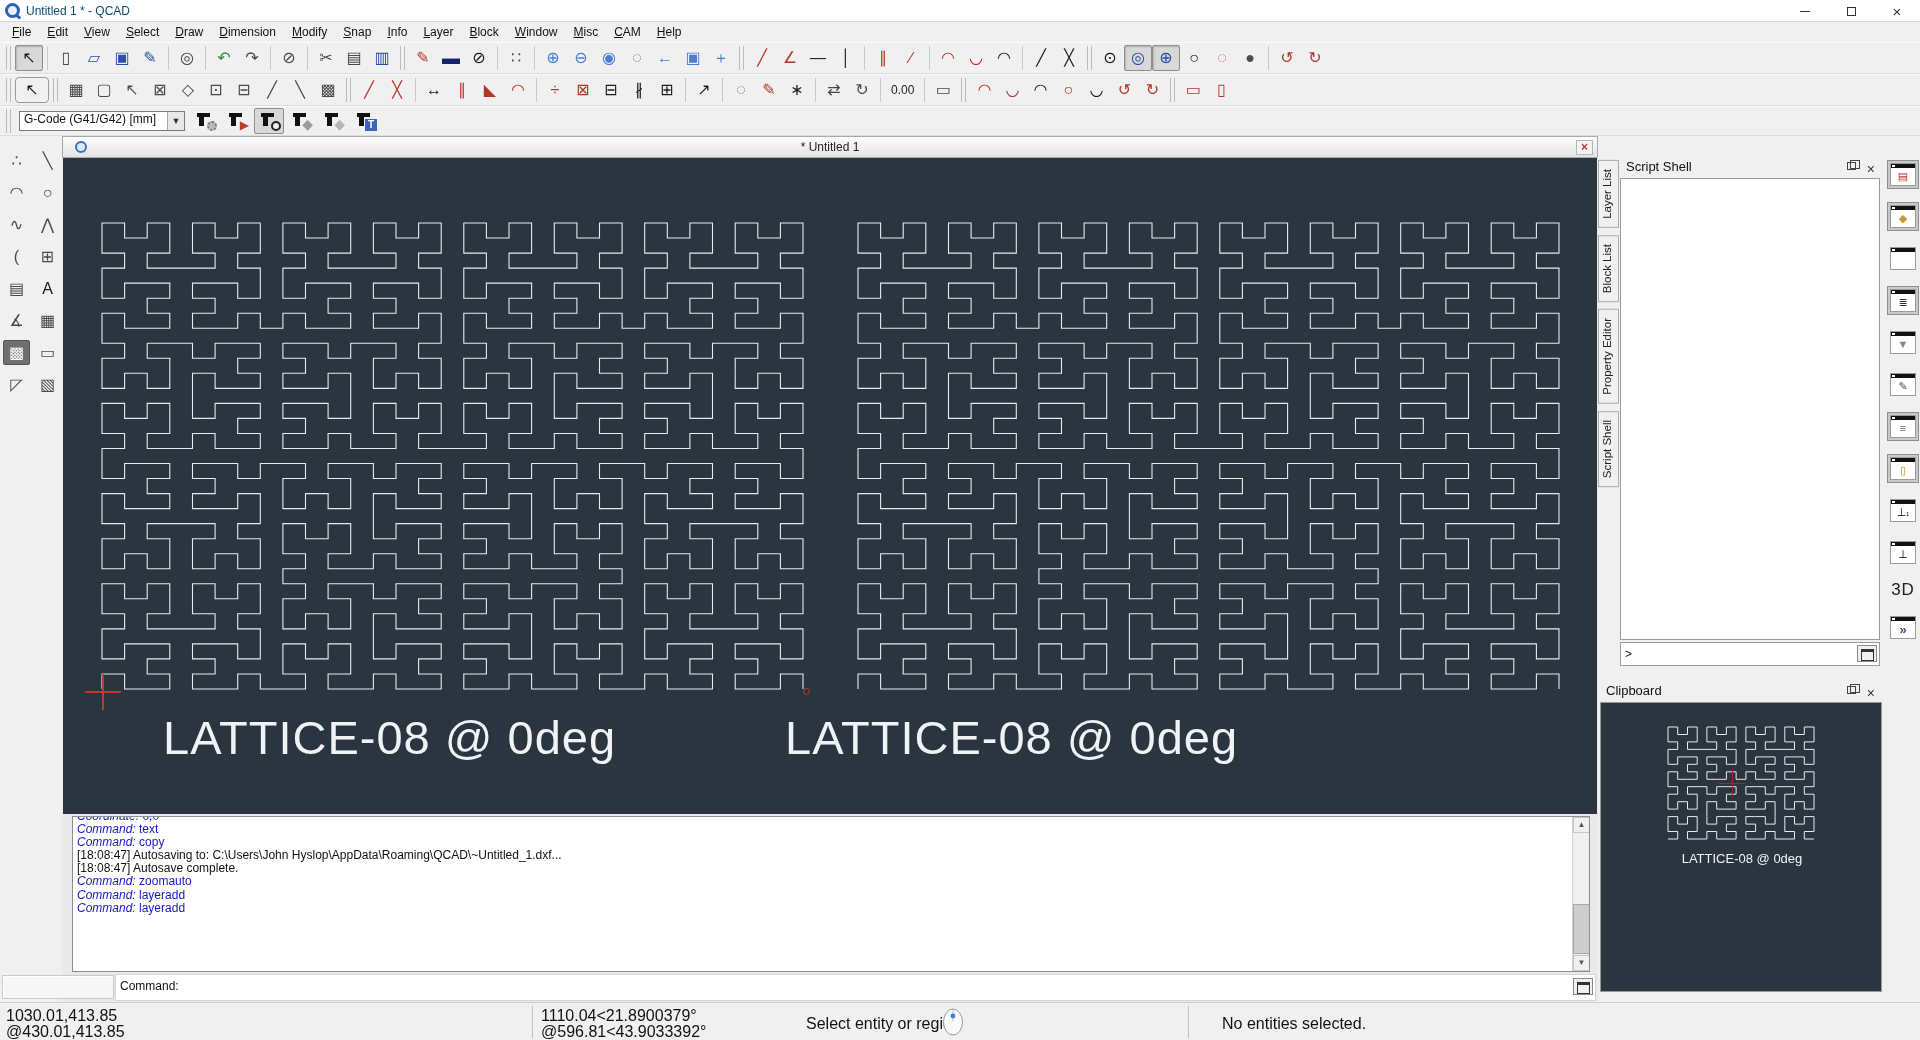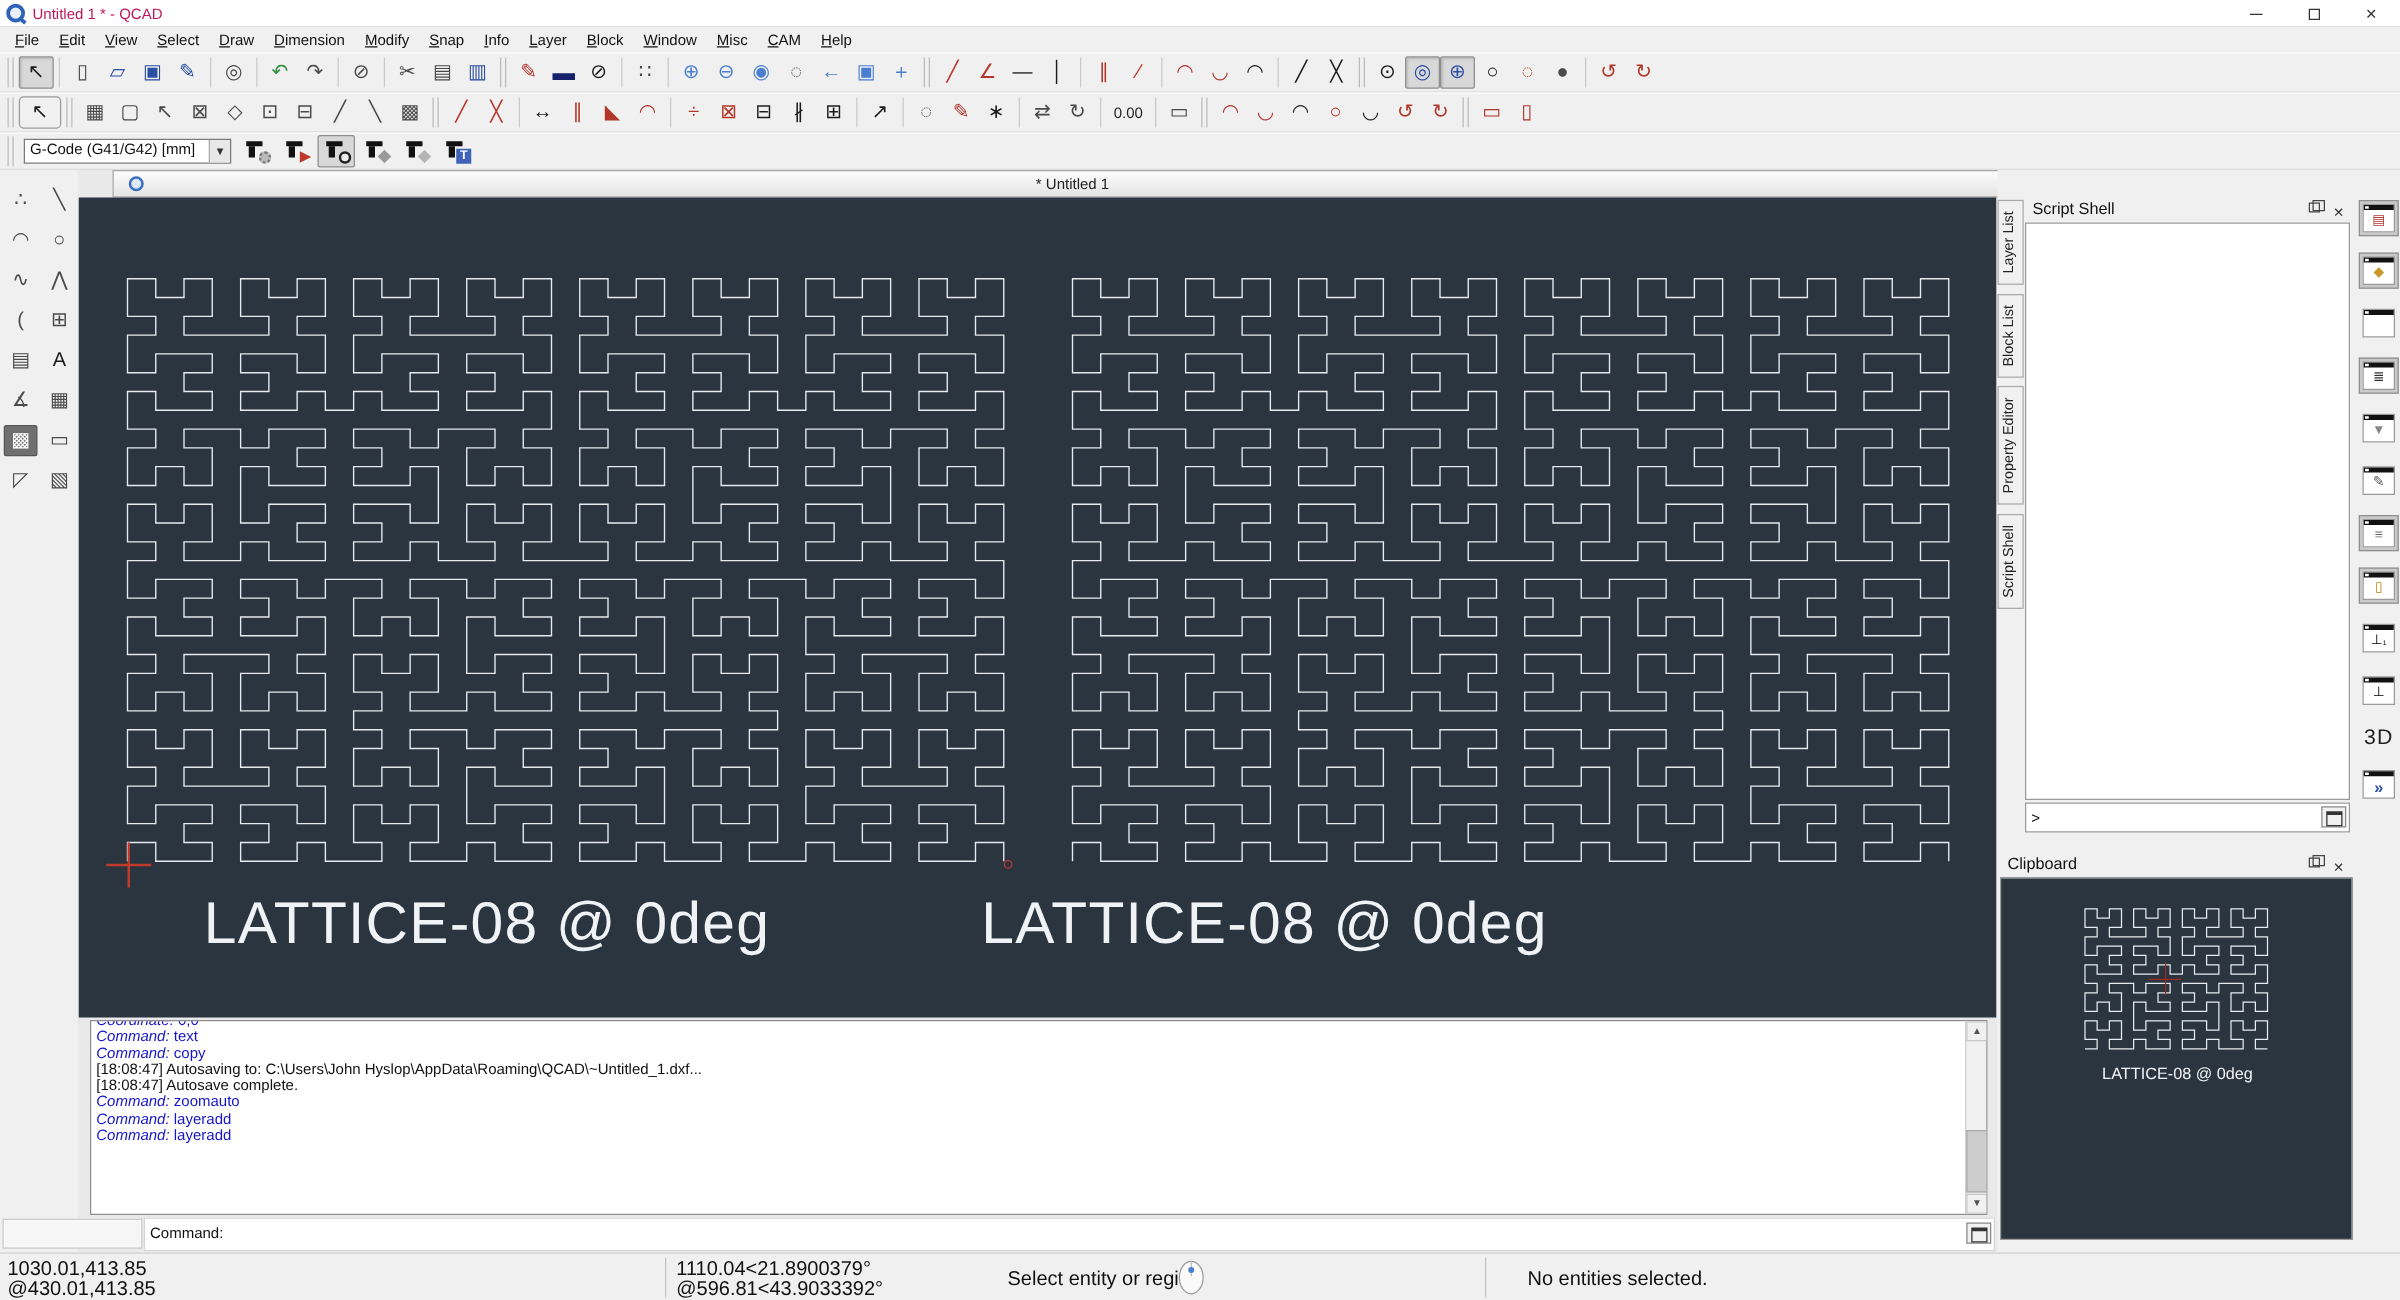--- a/index.html
+++ b/index.html
@@ -7,21 +7,21 @@
     font-family:"Liberation Sans", sans-serif; font-size:12px; color:#111; }
   #app { position:relative; width:1920px; height:1040px; }
 
   
   #titlebar { position:absolute; left:0; top:0; width:1920px; height:22px; background:#ffffff;
     border-bottom:1px solid #d9d9d9; }
   #appicon { position:absolute; left:5px; top:3px; width:15px; height:15px; border:3px solid #2d63b8;
     border-radius:50%; background:#eaf0fa; }
   #appicon:after { content:""; position:absolute; right:-4px; bottom:-3px; width:6px; height:3px;
     background:#2d63b8; transform:rotate(40deg); }
-  #wintitle { position:absolute; left:26px; top:4px; font-size:12px; color:#be185d; }
+  #wintitle { position:absolute; left:26px; top:4px; font-size:12px; color:#0c4a6e; }
   .winbtns { position:absolute; right:0; top:0; height:22px; display:flex; }
   .wbtn { width:46px; height:22px; display:flex; align-items:center; justify-content:center; color:#333; }
   .wbtn .mini { width:10px; height:1px; background:#333; }
   .wbtn .maxi { width:9px; height:9px; border:1px solid #333; }
   .wbtn.close { font-size:15px; }
 
   
   #menubar { position:absolute; left:0; top:22px; width:1920px; height:20px; background:#f0f0f0;
     display:flex; align-items:center; padding-left:4px; }
   .menu-item { display:inline-block; padding:2px 8px; font-size:12px; color:#111; }
@@ -70,21 +70,21 @@
     display:grid; grid-template-columns:27px 27px; gap:7px 4px; padding:12px 0 0 3px; align-content:start; }
   .pbtn { width:27px; height:25px; display:flex; align-items:center; justify-content:center;
     border:1px solid transparent; border-radius:2px; }
   .pbtn.active { background:#6f6f6f; border-color:#555; }
   .pbtn.active .gly { color:#fff; }
 
   
   #mdi { position:absolute; left:62px; top:136px; width:1536px; height:866px; background:#e9e9e9; }
   #subtitle { position:absolute; left:0; top:0; width:1536px; height:22px;
     background:linear-gradient(#fdfdfd,#e3e3e3); border:1px solid #aaa; text-align:center;
-    font-size:12px; line-height:21px; color:#222;margin-left:28px; }
+    font-size:12px; line-height:21px; color:#222; }
   .subicon { position:absolute; left:12px; top:4px; width:12px; height:12px; border:2px solid #3a6fc0;
     border-radius:50%; background:#dce8fb; }
   #subclose { position:absolute; right:4px; top:3px; width:17px; height:15px; border:1px solid #b5b5b5;
     background:#f3f3f3; color:#c0392b; font-weight:bold; font-size:12px; line-height:13px; text-align:center; }
   #canvas { position:absolute; left:1px; top:22px; width:1534px; height:656px; background:#2A3540; overflow:hidden; }
   #canvas svg polyline { fill:none; stroke:#e6ebef; stroke-width:1.1; }
   #lat-left  { position:absolute; left:36px; top:62px; }
   #lat-right { position:absolute; left:792px; top:62px; }
   .caption { position:absolute; top:552px; font-size:47px; color:#f0f3f6; letter-spacing:1px; }
   #cap-left { left:100px; } #cap-right { left:722px; }

